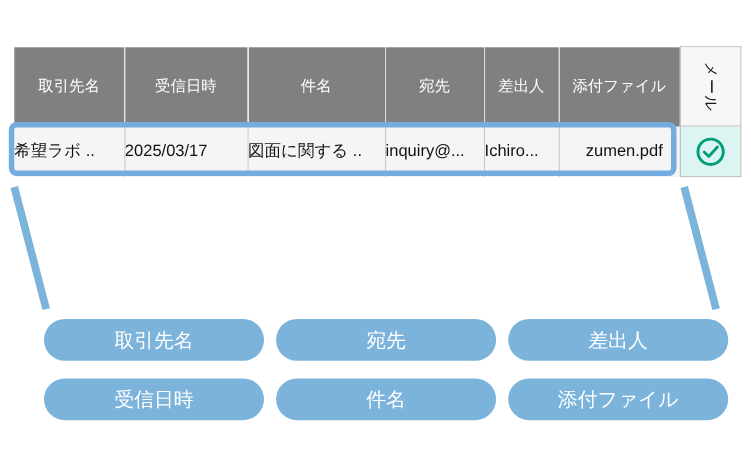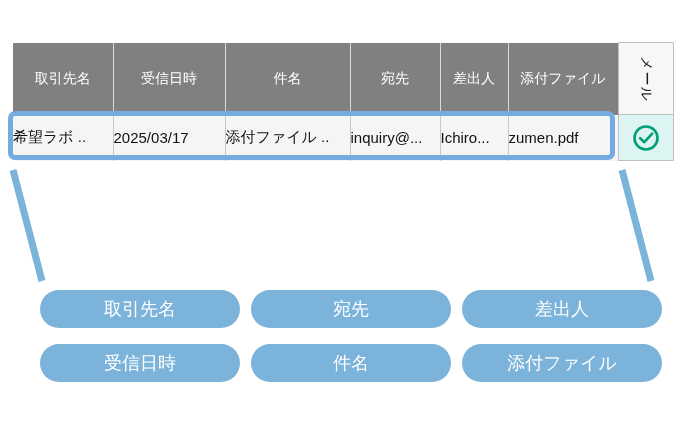--- a/index.html
+++ b/index.html
@@ -77,20 +77,21 @@
     font-size: 15px;
     text-align: left;
     vertical-align: middle;
     height: 45px;
     border-right: 1px solid #c8c8c8;
     white-space: nowrap;
     overflow: hidden;
   }
   .data-cell.last-data {
     border-right: none;
+    padding-left: 24px;
   }
   .check-cell {
     background: #ddf5f2;
     text-align: center;
     vertical-align: middle;
     height: 45px;
     border-left: 1px solid #c0c0c0;
     border-right: 1px solid #c0c0c0;
     border-bottom: 1px solid #c0c0c0;
   }
@@ -169,21 +170,21 @@
         <th class="hdr-cell last-data">添付ファイル</th>
         <th class="hdr-mail">
           <span class="vert-text">メール</span>
         </th>
       </tr>
     </thead>
     <tbody>
       <tr>
         <td class="data-cell">希望ラボ ..</td>
         <td class="data-cell">2025/03/17</td>
-        <td class="data-cell">添付ファイル ..</td>
+        <td class="data-cell">図面に関する ..</td>
         <td class="data-cell">inquiry@...</td>
         <td class="data-cell">Ichiro...</td>
         <td class="data-cell last-data">zumen.pdf</td>
         <td class="check-cell">
           <svg class="check-icon" width="30" height="30" viewBox="0 0 30 30">
             <circle cx="15" cy="15" r="11.5" fill="none" stroke="#009e78" stroke-width="2.6"></circle>
             <path d="M9.2 15.2 L13.3 19.2 L21.2 10.7" fill="none" stroke="#009e78" stroke-width="2.6" stroke-linecap="round" stroke-linejoin="round"></path>
           </svg>
         </td>
       </tr>

